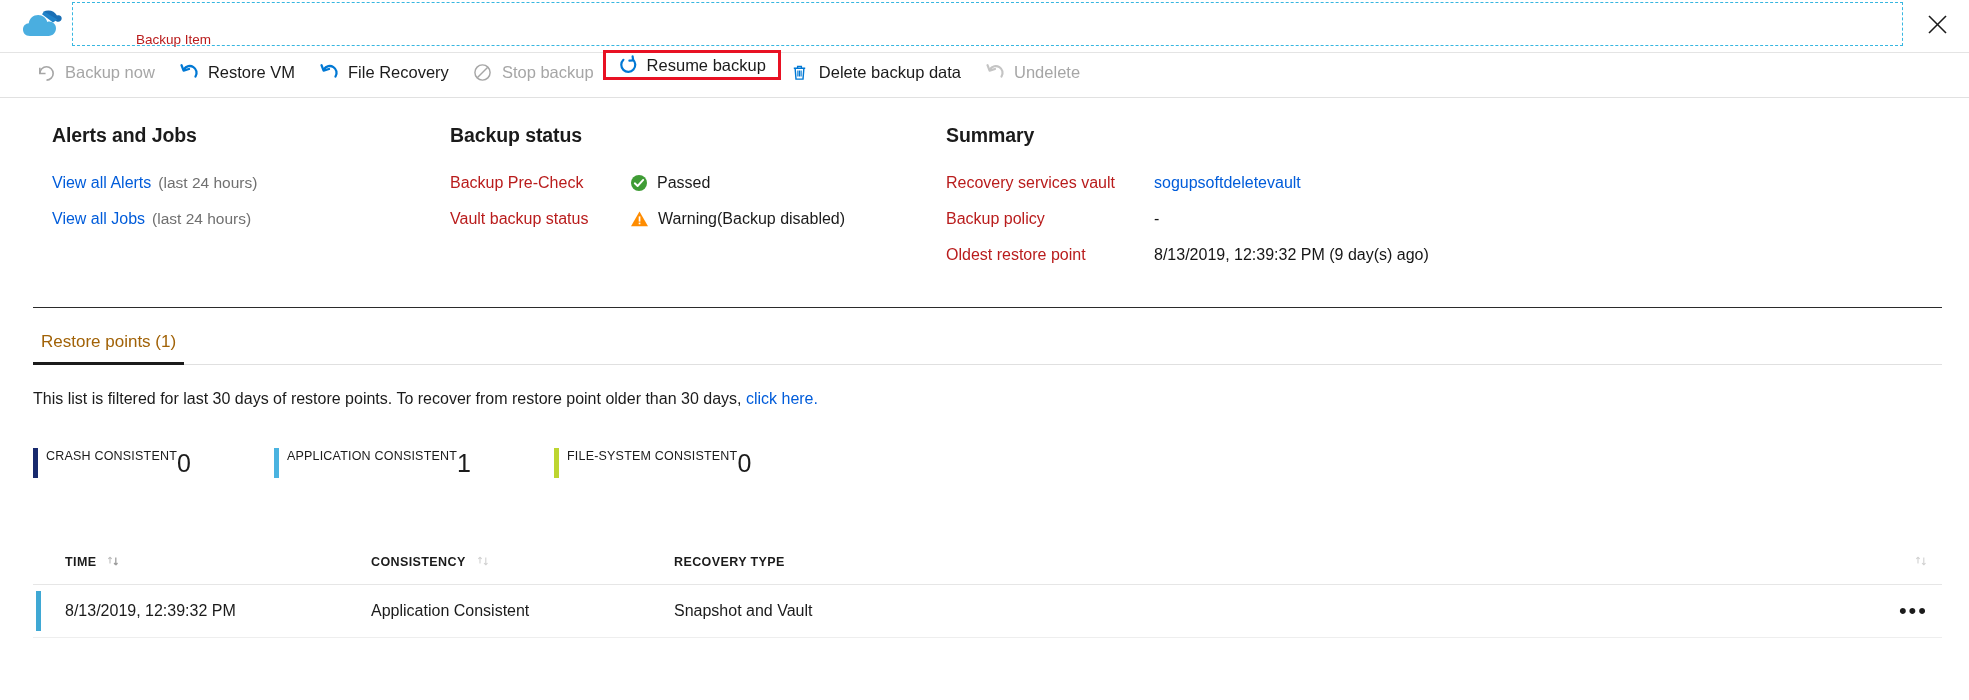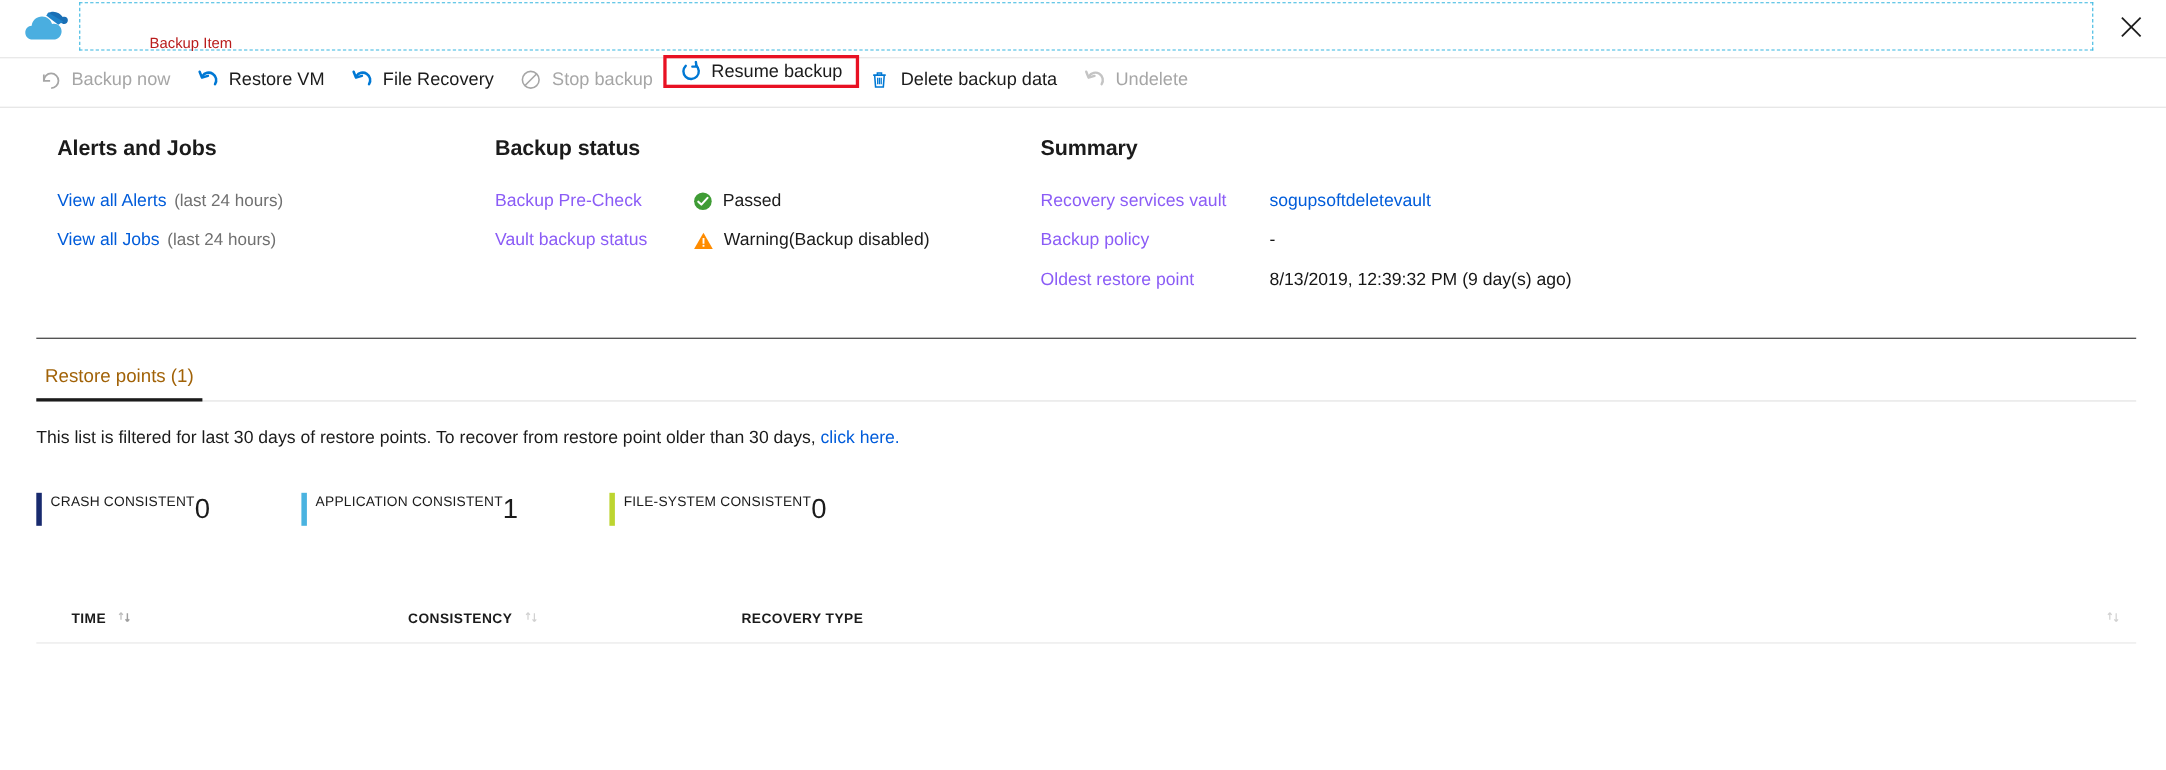--- a/index.html
+++ b/index.html
@@ -125,21 +125,21 @@
     align-items: center;
     height: 36px;
     font-size: 16px;
   }
   .link {
     color: #015cda;
     cursor: pointer;
     font-size: 16px;
   }
   .muted { color: #707070; margin-left: 7px; font-size: 15.5px; }
-  .kv-label { width: 180px; color: #8b5cf6; font-size: 16px; }
+  .kv-label { width: 180px; color: #b91c1c; font-size: 16px; }
   .kv-label.wide { width: 208px; }
   .kv-val { display: flex; align-items: center; gap: 9px; font-size: 16px; color:#1b1b1b; }
 
   .hr {
     position: absolute;
     left: 33px;
     right: 27px;
     top: 307px;
     height: 1px;
     background: #2b2b2b;
@@ -475,14 +475,25 @@
     <div class="th c-more">
       <span class="sorticon">
         <svg width="14" height="14" viewBox="0 0 14 14">
           <path d="M4 9.5 V3 M4 3 L2.3 5 M4 3 L5.7 5" fill="none" stroke="#9a9a9a" stroke-width="1.1"></path>
           <path d="M9.8 3.5 V11 M9.8 11 L8.1 9 M9.8 11 L11.5 9" fill="none" stroke="#9a9a9a" stroke-width="1.1"></path>
         </svg>
       </span>
     </div>
   </div>
 
+  <div class="trow">
+    <div class="c-accent">
+      <div class="row-accent"></div>
+    </div>
+    <div class="c-time">8/13/2019, 12:39:32 PM</div>
+    <div class="c-cons">Application Consistent</div>
+    <div class="c-rec">Snapshot and Vault</div>
+    <div class="c-more">
+      <span class="ellipsis">•••</span>
+    </div>
+  </div>
 
 </div>
 
 </body></html>

